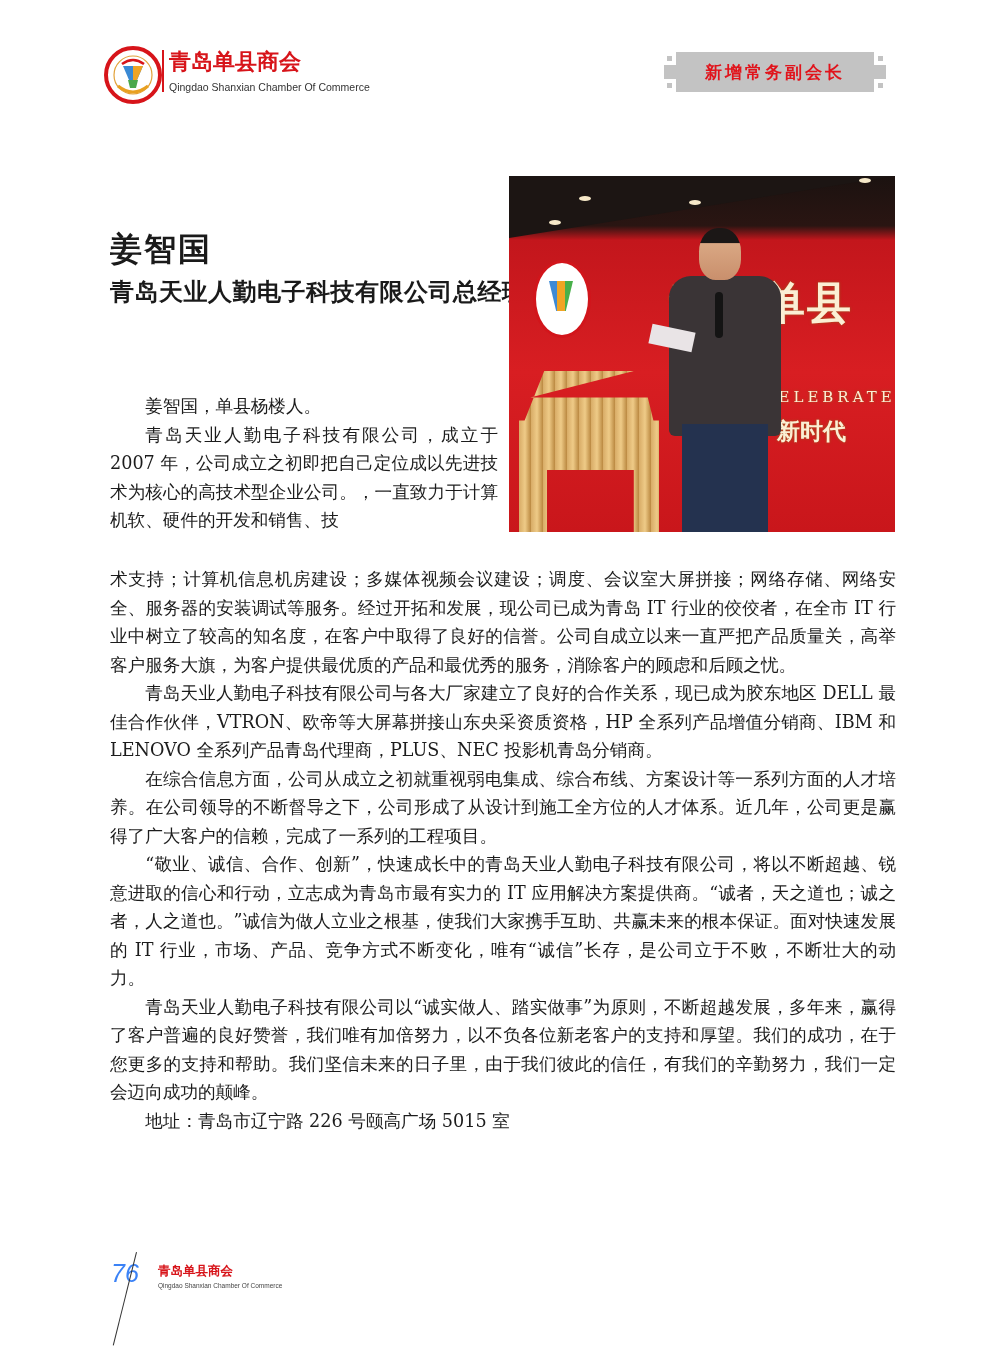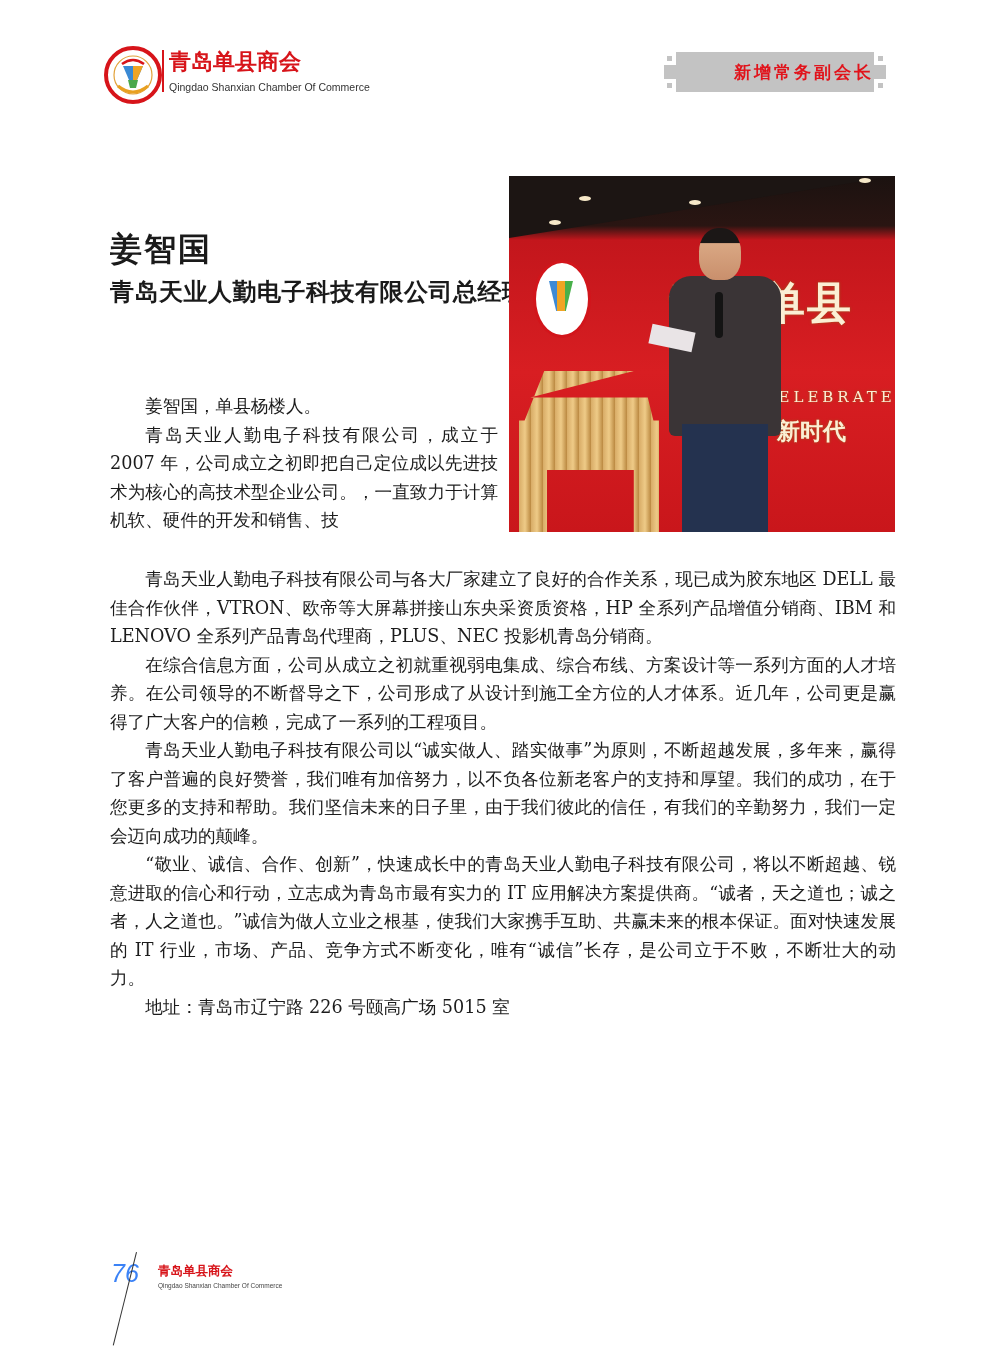--- a/index.html
+++ b/index.html
@@ -13,21 +13,21 @@
   .hdr-title { position:absolute; left:169px; top:49px; font-family:"DejaVu Sans","Liberation Sans",sans-serif;
     font-weight:bold; font-size:22px; color:#d7141a; letter-spacing:0px; line-height:26px; }
   .hdr-sub { position:absolute; left:169px; top:81px; font-family:"Liberation Sans","DejaVu Sans",sans-serif;
     font-size:10.5px; color:#333; }
   
   .tag { position:absolute; left:662px; top:52px; width:226px; height:40px; }
   .tag .plate { position:absolute; left:14px; top:0; width:198px; height:40px; background:#c3c3c3; }
   .tag .ear-l { position:absolute; left:2px; top:13px; width:14px; height:14px; background:#c3c3c3; }
   .tag .ear-r { position:absolute; right:2px; top:13px; width:14px; height:14px; background:#c3c3c3; }
   .tag .dot { position:absolute; width:5px; height:5px; background:#c3c3c3; }
-  .tag .txt { position:absolute; left:14px; top:0; width:198px; height:40px; line-height:40px; text-align:right;
+  .tag .txt { position:absolute; left:14px; top:0; width:198px; height:40px; line-height:40px; text-align:center;
     font-family:"DejaVu Sans","Liberation Sans",sans-serif; font-weight:bold; font-size:17px; color:#e1131b; letter-spacing:3px; }
   
   .name { position:absolute; left:110px; top:228px; font-family:"DejaVu Sans","Liberation Sans",sans-serif;
     font-weight:bold; font-size:32px; color:#1a1a1a; letter-spacing:2px; }
   .position { position:absolute; left:110px; top:276px; font-family:"DejaVu Sans","Liberation Sans",sans-serif;
     font-weight:bold; font-size:24px; color:#1a1a1a; letter-spacing:0.5px; }
   
   .photo { position:absolute; left:509px; top:176px; width:386px; height:356px; overflow:hidden;
     background:linear-gradient(180deg,#1b1210 0,#2a1512 14%,#c3161c 18%,#d81e22 55%,#c9161b 100%); }
   .photo .ceiling { position:absolute; left:0; top:0; width:100%; height:62px; background:#1c1513;
@@ -119,24 +119,25 @@
     <div class="paper"></div>
   </div>
 </div>
 
 <div class="body lead">
   <p class="p">姜智国，单县杨楼人。</p>
   <p class="p">青岛天业人勤电子科技有限公司，成立于 2007 年，公司成立之初即把自己定位成以先进技术为核心的高技术型企业公司。，一直致力于计算机软、硬件的开发和销售、技</p>
 </div>
 
 <div class="body rest">
+  <p class="p noindent">术支持；计算机信息机房建设；多媒体视频会议建设；调度、会议室大屏拼接；网络存储、网络安全、服务器的安装调试等服务。经过开拓和发展，现公司已成为青岛 IT 行业的佼佼者，在全市 IT 行业中树立了较高的知名度，在客户中取得了良好的信誉。公司自成立以来一直严把产品质量关，高举客户服务大旗，为客户提供最优质的产品和最优秀的服务，消除客户的顾虑和后顾之忧。</p>
   <p class="p">青岛天业人勤电子科技有限公司与各大厂家建立了良好的合作关系，现已成为胶东地区 DELL 最佳合作伙伴，VTRON、欧帝等大屏幕拼接山东央采资质资格，HP 全系列产品增值分销商、IBM 和 LENOVO 全系列产品青岛代理商，PLUS、NEC 投影机青岛分销商。</p>
   <p class="p">在综合信息方面，公司从成立之初就重视弱电集成、综合布线、方案设计等一系列方面的人才培养。在公司领导的不断督导之下，公司形成了从设计到施工全方位的人才体系。近几年，公司更是赢得了广大客户的信赖，完成了一系列的工程项目。</p>
+  <p class="p">“敬业、诚信、合作、创新”，快速成长中的青岛天业人勤电子科技有限公司，将以不断超越、锐意进取的信心和行动，立志成为青岛市最有实力的 IT 应用解决方案提供商。“诚者，天之道也；诚之者，人之道也。”诚信为做人立业之根基，使我们大家携手互助、共赢未来的根本保证。面对快速发展的 IT 行业，市场、产品、竞争方式不断变化，唯有“诚信”长存，是公司立于不败，不断壮大的动力。</p>
   <p class="p">青岛天业人勤电子科技有限公司以“诚实做人、踏实做事”为原则，不断超越发展，多年来，赢得了客户普遍的良好赞誉，我们唯有加倍努力，以不负各位新老客户的支持和厚望。我们的成功，在于您更多的支持和帮助。我们坚信未来的日子里，由于我们彼此的信任，有我们的辛勤努力，我们一定会迈向成功的颠峰。</p>
-  <p class="p">“敬业、诚信、合作、创新”，快速成长中的青岛天业人勤电子科技有限公司，将以不断超越、锐意进取的信心和行动，立志成为青岛市最有实力的 IT 应用解决方案提供商。“诚者，天之道也；诚之者，人之道也。”诚信为做人立业之根基，使我们大家携手互助、共赢未来的根本保证。面对快速发展的 IT 行业，市场、产品、竞争方式不断变化，唯有“诚信”长存，是公司立于不败，不断壮大的动力。</p>
   <p class="contact">地址：青岛市辽宁路 226 号颐高广场 5015 室</p>
 </div>
 
 <div>
   <div class="pgnum">76</div>
   <div class="ft-slash"></div>
   <div class="ft-title">青岛单县商会</div>
   <div class="ft-sub">Qingdao Shanxian Chamber Of Commerce</div>
 </div>
 

